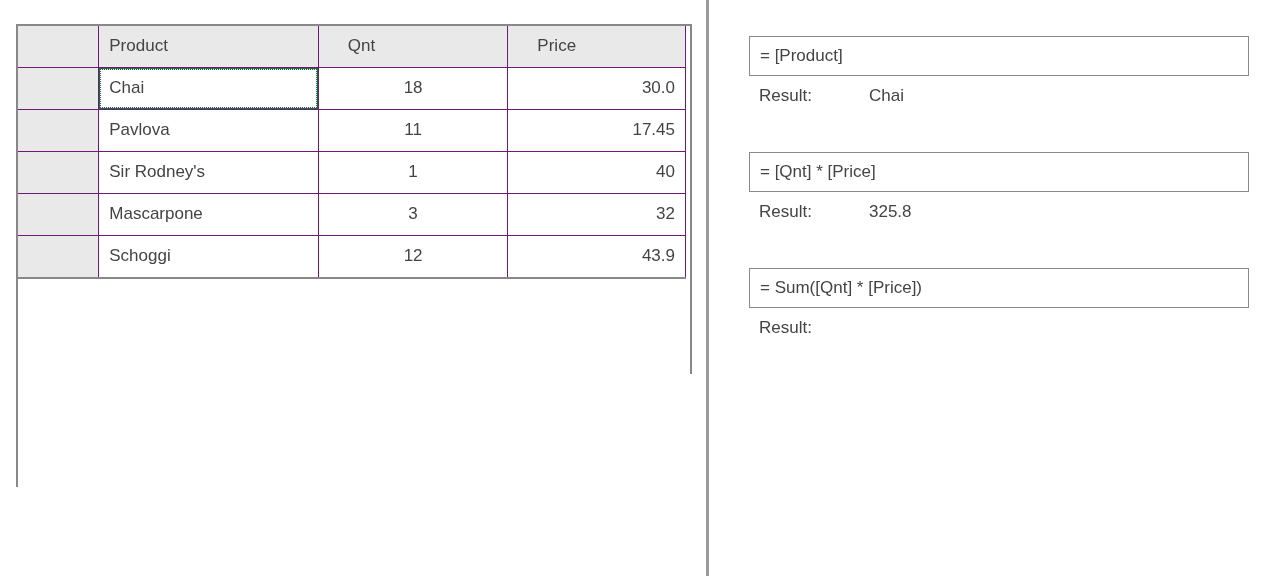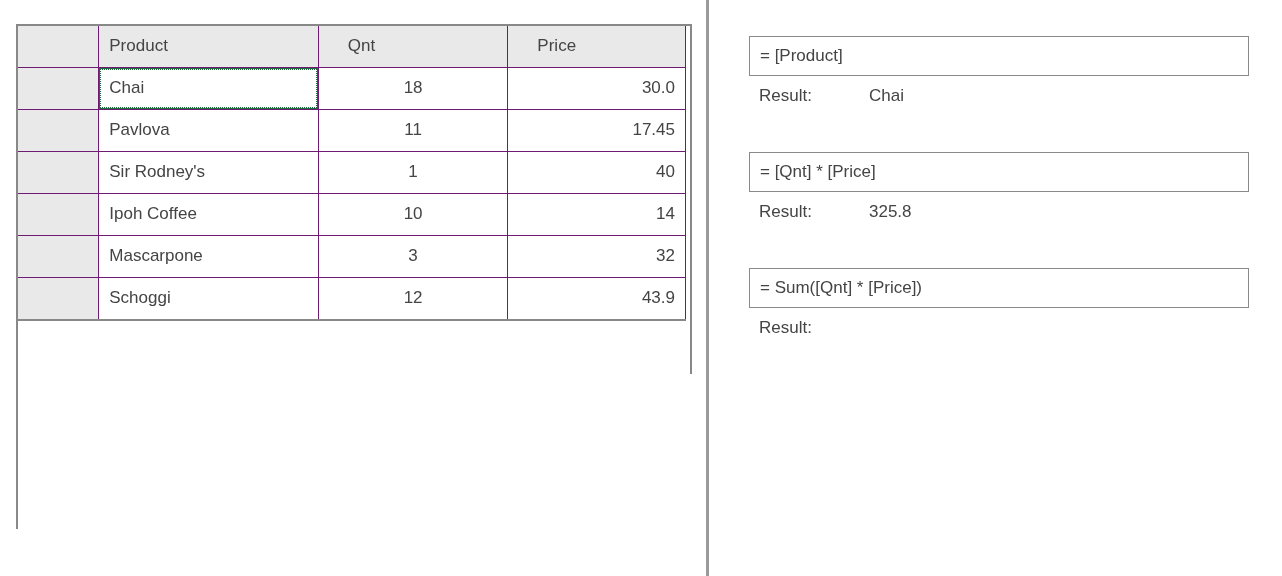--- a/index.html
+++ b/index.html
@@ -162,26 +162,20 @@
             <td class="col-price">17.45</td>
           </tr>
           <tr>
             <td class="rowhdr"></td>
             <td class="col-product">Sir Rodney's</td>
             <td class="col-qnt">1</td>
             <td class="col-price">40</td>
           </tr>
           <tr>
             <td class="rowhdr"></td>
-            <td class="col-product">Ipoh Coffee</td>
-            <td class="col-qnt">10</td>
-            <td class="col-price">14</td>
-          </tr>
-          <tr>
-            <td class="rowhdr"></td>
             <td class="col-product">Mascarpone</td>
             <td class="col-qnt">3</td>
             <td class="col-price">32</td>
           </tr>
           <tr>
             <td class="rowhdr"></td>
             <td class="col-product">Schoggi</td>
             <td class="col-qnt">12</td>
             <td class="col-price">43.9</td>
           </tr>

